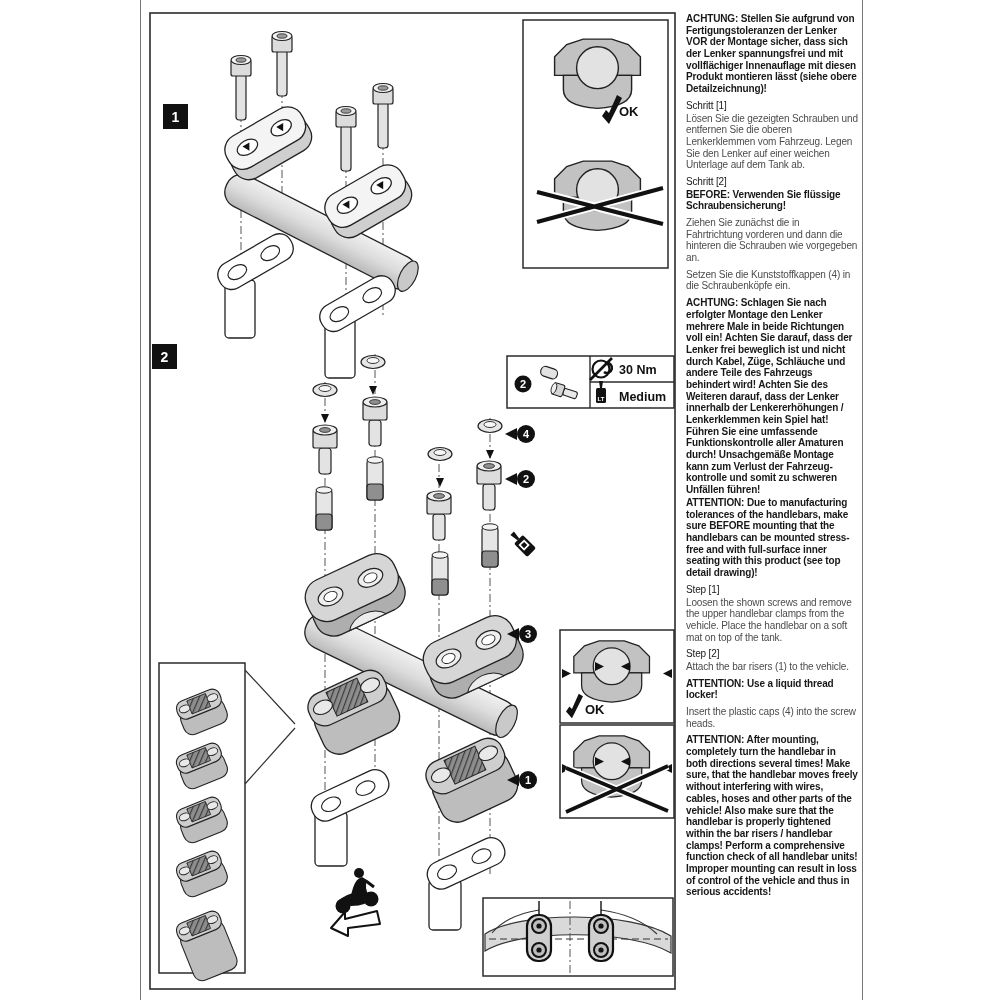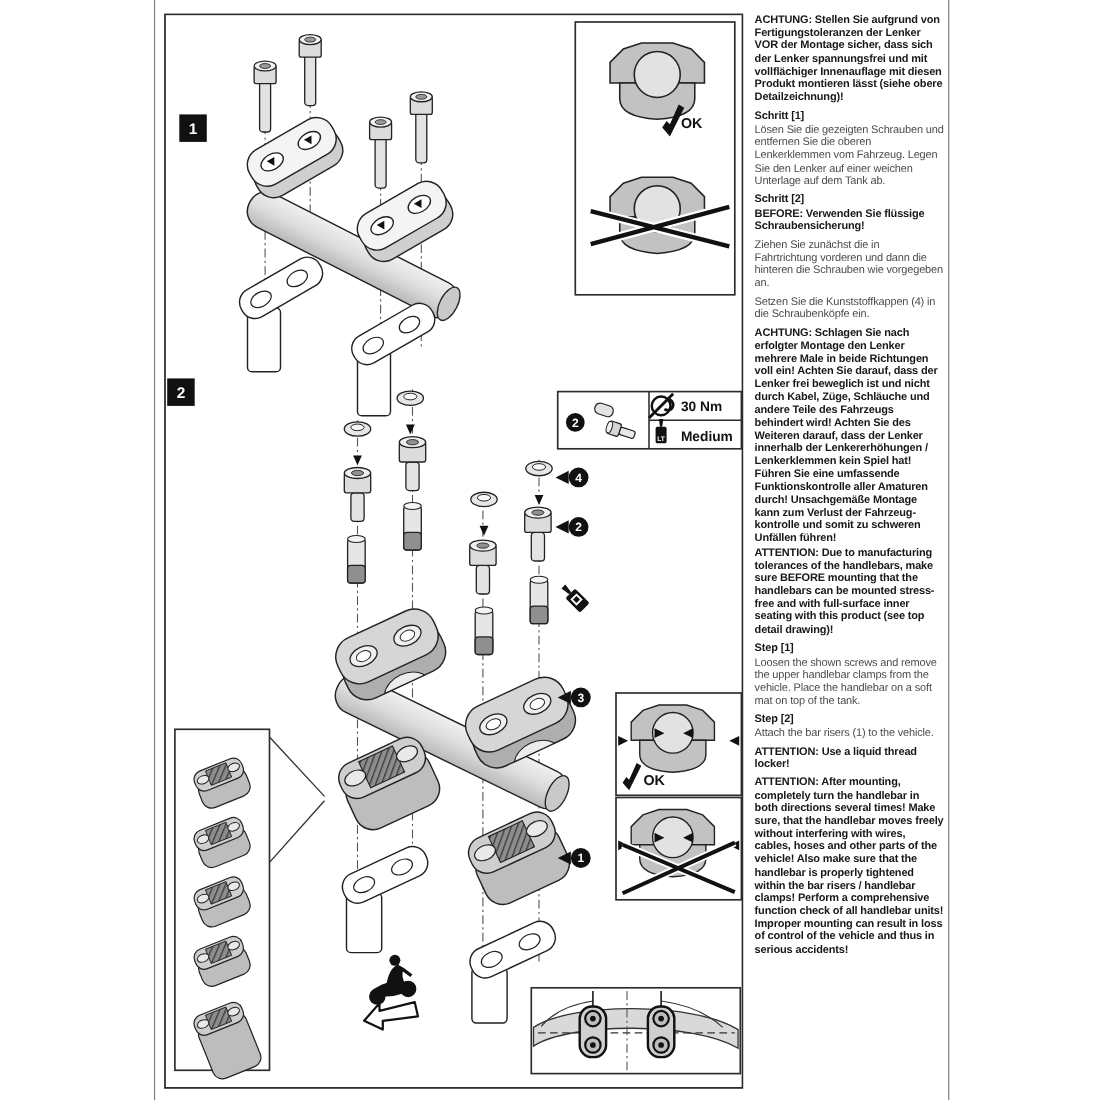--- a/index.html
+++ b/index.html
@@ -8,21 +8,21 @@
   .vrule{position:absolute;top:0;width:1px;height:1000px;background:#777;}
   .diagram-box{position:absolute;left:149px;top:12px;width:527px;height:978px;}
   .diagram-box svg{display:block;width:527px;height:978px;}
   .text-col{position:absolute;left:686px;top:13px;width:172px;}
   .text-col section{position:absolute;left:0;width:172px;}
   .sec-de{top:0;}
   .sec-en{top:484px;}
   .text-col p{margin:0 0 5px;font-size:10px;line-height:1.17;letter-spacing:-0.15px;}
   .text-col p.b{font-weight:bold;color:#181818;}
   .text-col p.n{font-weight:normal;color:#4c4c4c;}
-  .text-col p.h{font-weight:bold;color:#181818;margin:3px 0 1px;}
+  .text-col p.h{font-weight:normal;color:#181818;margin:3px 0 1px;}
   svg text{font-family:"Liberation Sans",sans-serif;}
   svg .bt{fill:#fff;font-weight:bold;font-size:11px;text-anchor:middle;}
   svg .sq{fill:#fff;font-weight:bold;font-size:14px;text-anchor:middle;}
   svg .lb{font-weight:bold;font-size:12.5px;fill:#111;}
   svg .ok{font-weight:bold;font-size:13px;fill:#111;}
   svg .lt{fill:#fff;font-weight:bold;font-size:6px;text-anchor:middle;}
   svg .dd{stroke:#555;stroke-width:1;stroke-dasharray:8,3,2,3;fill:none;}
   svg .bx{fill:#fff;stroke:#2b2b2b;stroke-width:1.5;}
 </style>
 </head>
@@ -334,17 +334,18 @@
       <p class="n">Setzen Sie die Kunststoffkappen (4) in die Schraubenköpfe ein.</p>
       <p class="b">ACHTUNG: Schlagen Sie nach erfolgter Montage den Lenker mehrere Male in beide Richtungen voll ein! Achten Sie darauf, dass der Lenker frei beweglich ist und nicht durch Kabel, Züge, Schläuche und andere Teile des Fahrzeugs behindert wird! Achten Sie des Weiteren darauf, dass der Lenker innerhalb der Lenkererhöhungen / Lenkerklemmen kein Spiel hat! Führen Sie eine umfassende Funktionskontrolle aller Amaturen durch! Unsachgemäße Montage kann zum Verlust der Fahrzeug­kontrolle und somit zu schweren Unfällen führen!</p>
     </section>
     <section class="sec-en">
       <p class="b">ATTENTION: Due to manufacturing tolerances of the handlebars, make sure BEFORE mounting that the handlebars can be mounted stress-free and with full-surface inner seating with this product (see top detail drawing)!</p>
       <p class="h">Step [1]</p>
       <p class="n">Loosen the shown screws and remove the upper handlebar clamps from the vehicle. Place the handlebar on a soft mat on top of the tank.</p>
       <p class="h">Step [2]</p>
       <p class="n">Attach the bar risers (1) to the vehicle.</p>
       <p class="b">ATTENTION: Use a liquid thread locker!</p>
+      <p class="n">Insert the plastic caps (4) into the screw heads.</p>
       <p class="b">ATTENTION: After mounting, completely turn the handlebar in both directions several times! Make sure, that the handlebar moves freely without interfering with wires, cables, hoses and other parts of the vehicle! Also make sure that the handlebar is properly tightened within the bar risers / handlebar clamps! Perform a comprehensive function check of all handlebar units! Improper mounting can result in loss of control of the vehicle and thus in serious accidents!</p>
     </section>
   </div>
 
 </div>
 
 </body></html>

